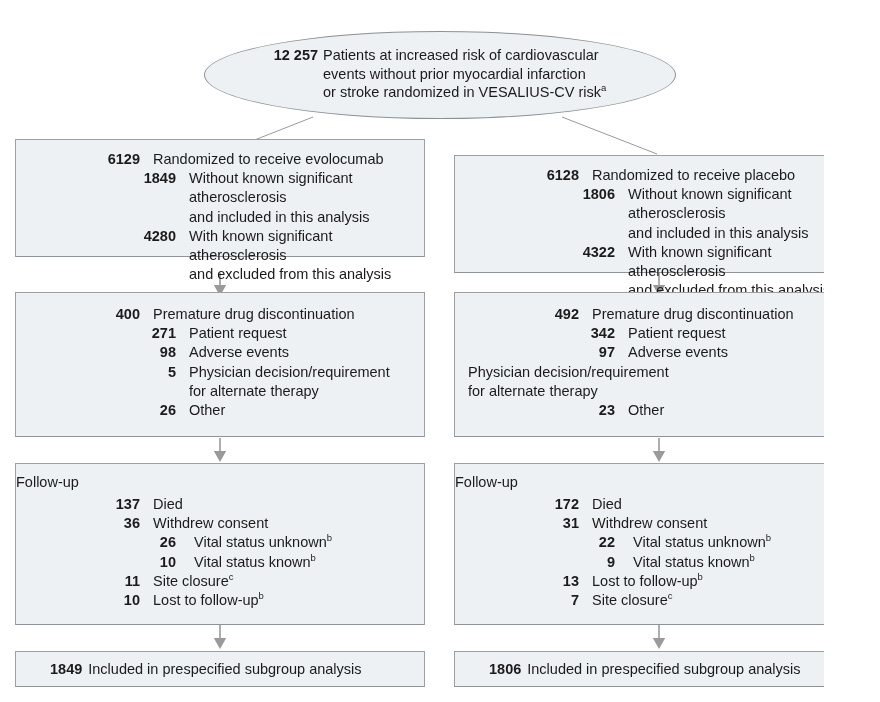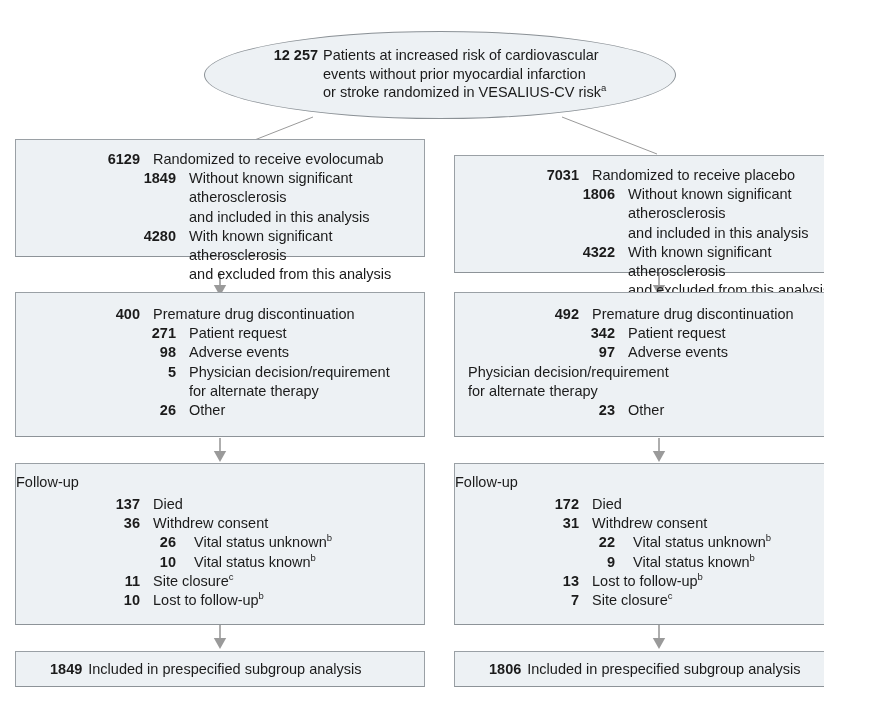--- a/index.html
+++ b/index.html
@@ -244,21 +244,21 @@
   <div class="box" style="left:15px; top:651px; width:410px; height:36px;">
     <div class="bottom-row">
       <span class="num">1849</span>
       <span>Included in prespecified subgroup analysis</span>
     </div>
   </div>
 
   <div class="box" style="left:454px; top:155px; width:410px; height:118px; padding:10px 12px 0 0;">
     <div class="rows">
       <div class="row lvl0">
-        <span class="num">7031</span>
+        <span class="num">6128</span>
         <span class="lbl">Randomized to receive placebo</span>
       </div>
       <div class="row lvl1">
         <span class="num">1806</span>
         <span class="lbl">
           <span class="ln">Without known significant atherosclerosis</span>
           <span class="ln">and included in this analysis</span>
         </span>
       </div>
       <div class="row lvl1">

